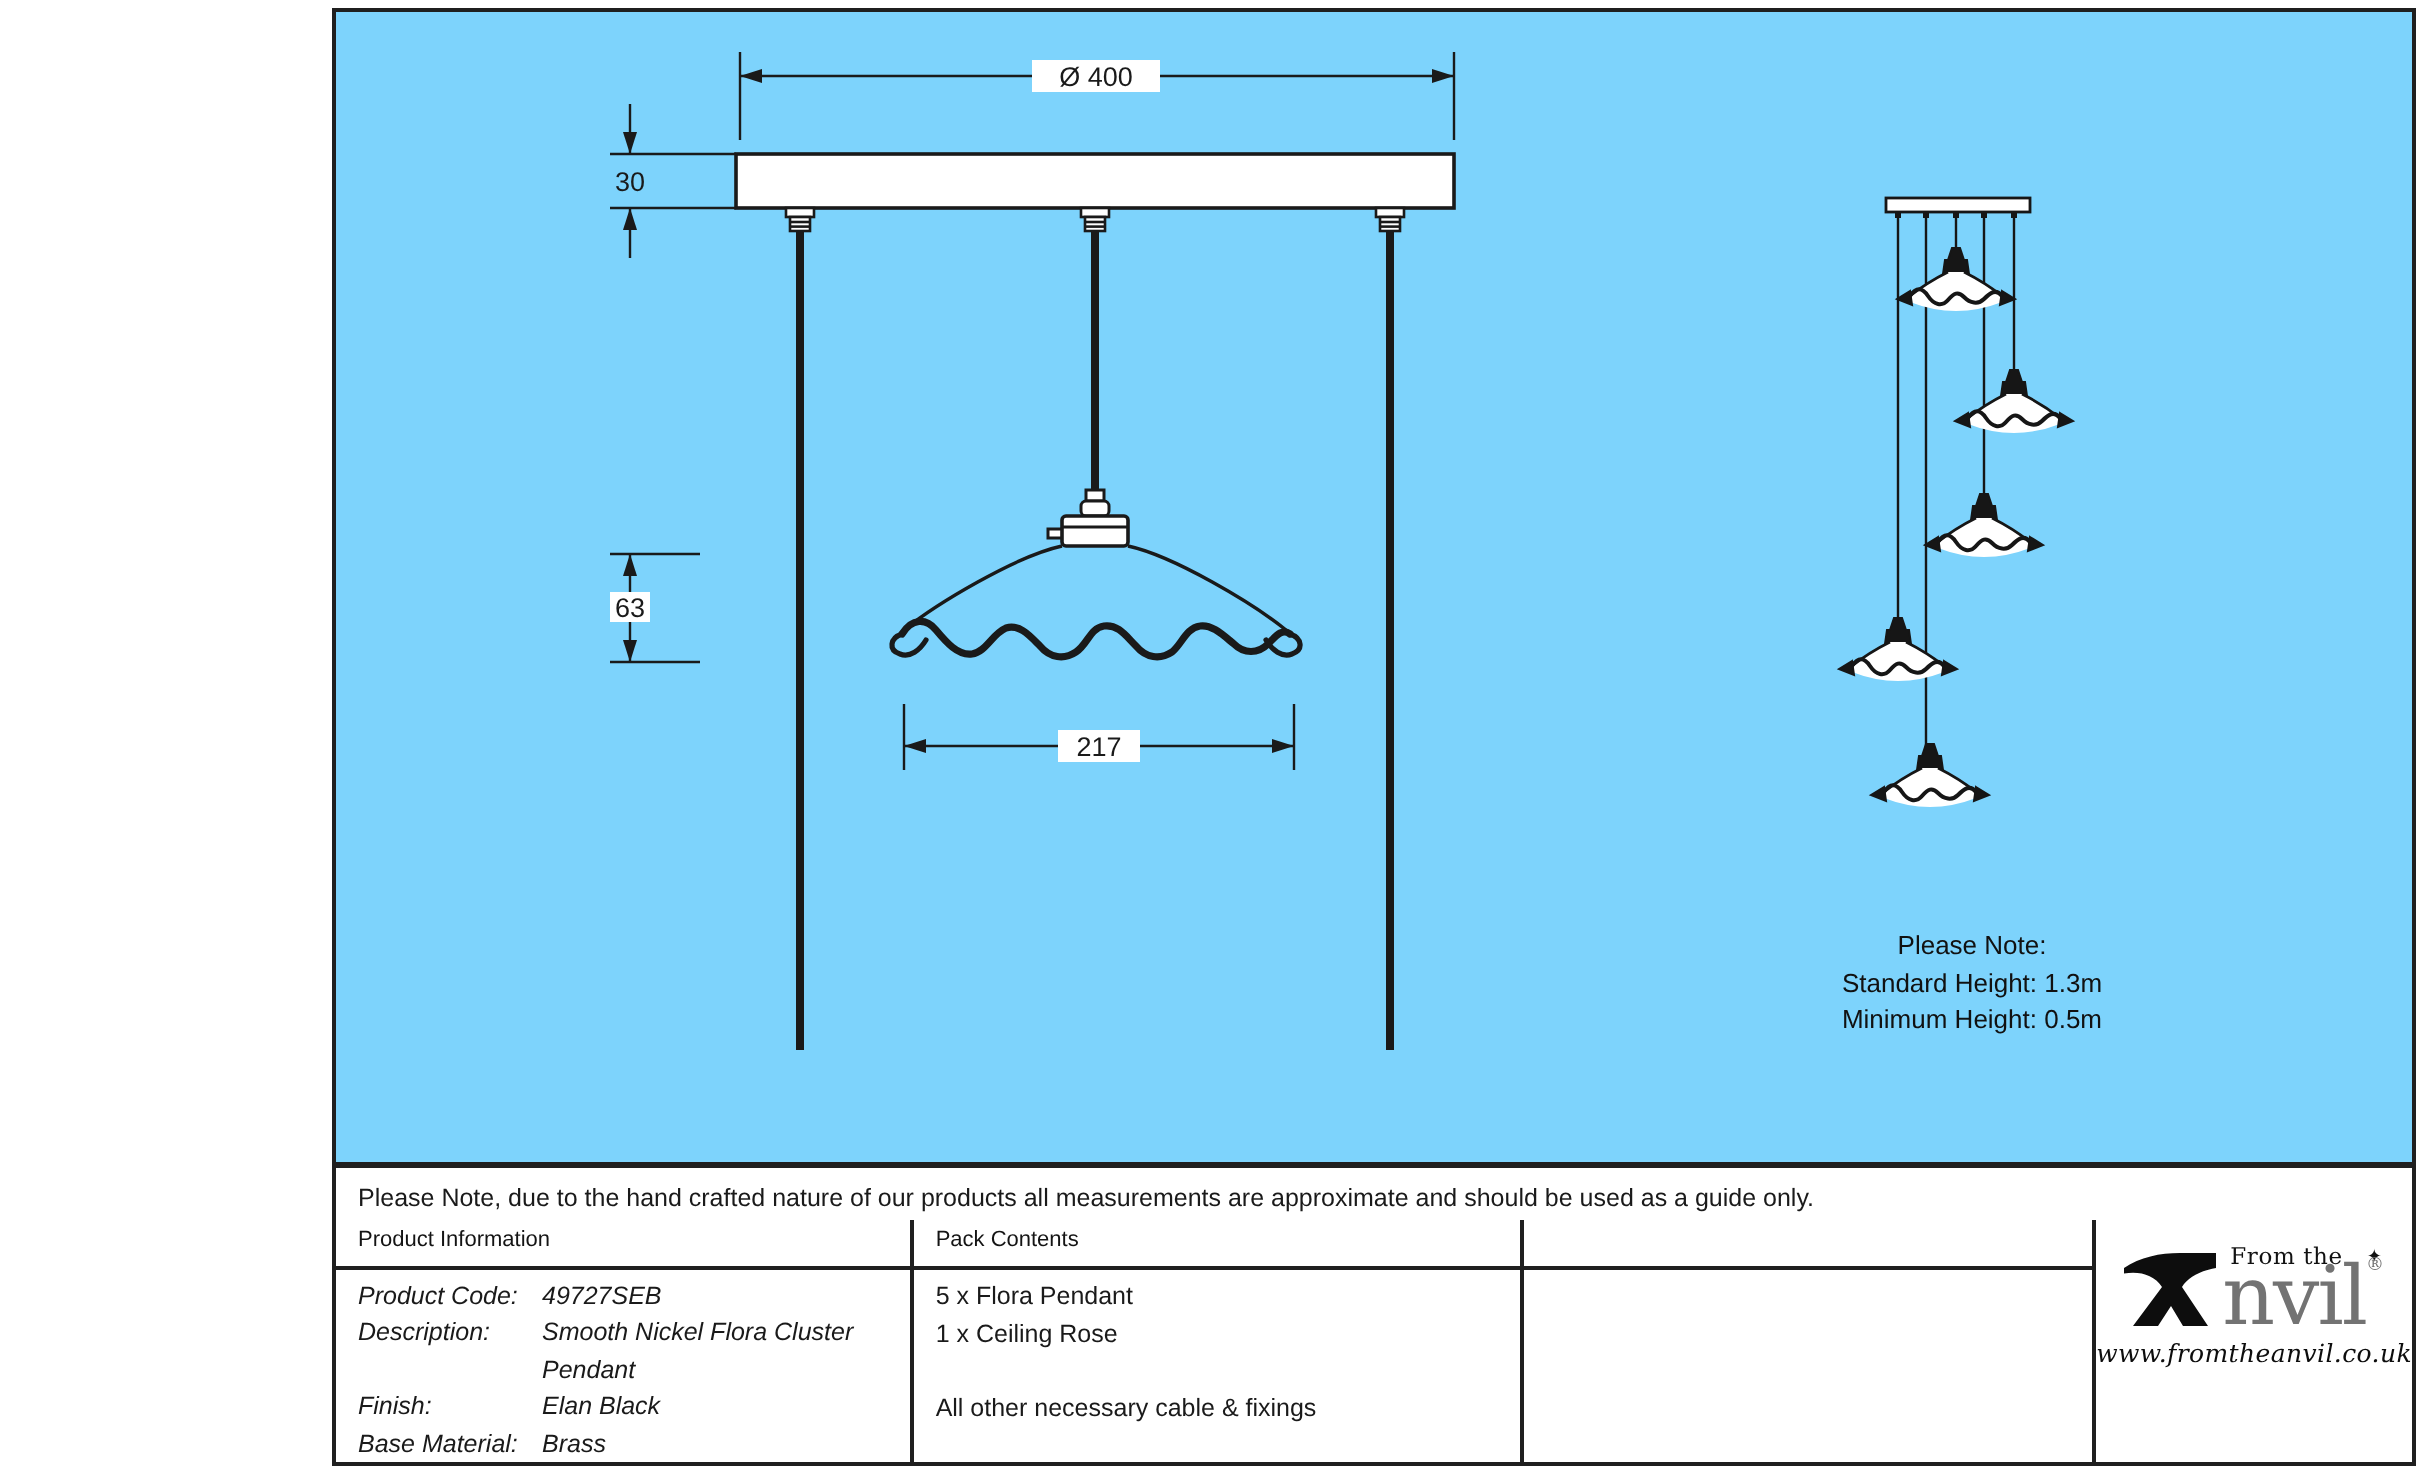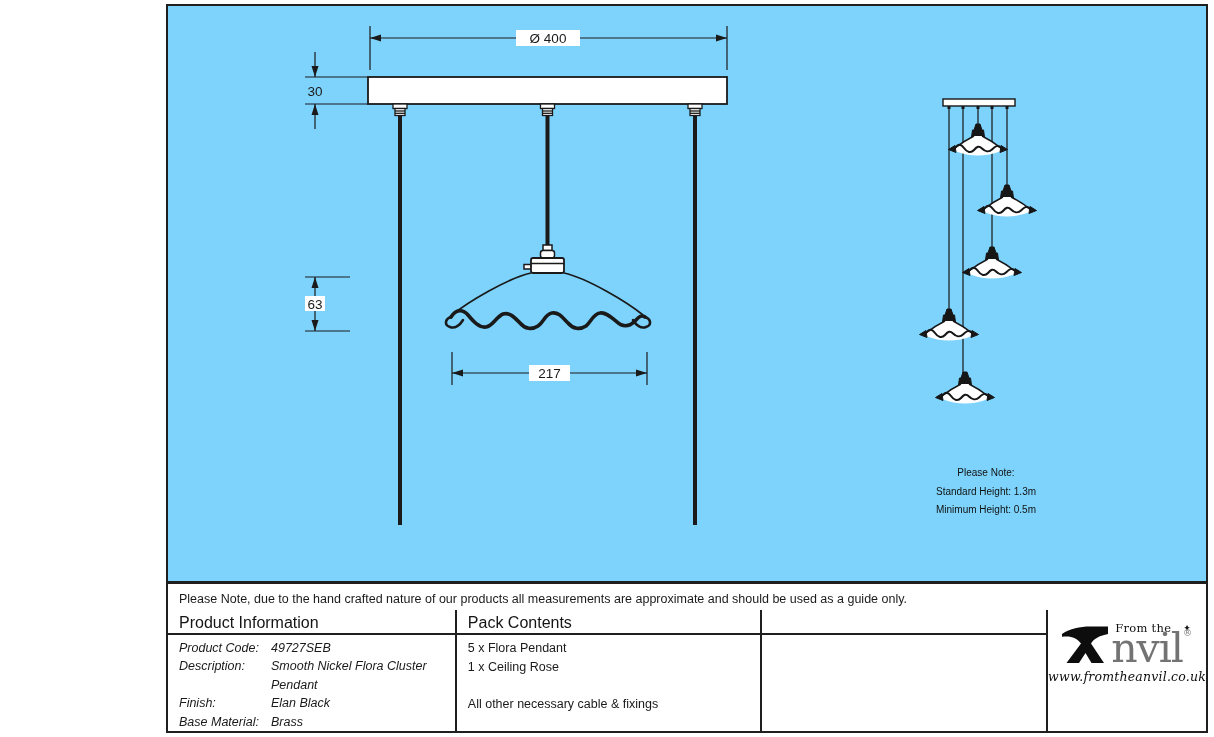--- a/index.html
+++ b/index.html
@@ -9,39 +9,39 @@
     font-family:"Liberation Sans", sans-serif; color:#1a1a1a; overflow:hidden;
   }
   
   .drawing-area {
     position:absolute; left:166px; top:4px; width:1042px; height:577px;
     border:2px solid #1f1f1f; border-bottom:none; background:#7dd3fc;
   }
   .drawing-area svg { position:absolute; left:0; top:0; }
   .height-note {
     position:absolute; left:708px; top:458px; width:220px;
-    text-align:center; font-size:10px; line-height:18.5px; color:#111;
+    text-align:center; font-size:13px; line-height:18.5px; color:#111;
   }
   
   .note-row {
     position:absolute; left:166px; top:581px; width:1042px; height:34px;
     border:2px solid #1f1f1f; border-top:3px solid #1f1f1f; background:#fff;
     display:flex; align-items:center; padding-left:11px; font-size:12.5px;
   }
   
   .info-table {
     position:absolute; left:166px; top:610px; width:1042px; height:123px;
     border:2px solid #1f1f1f; border-top:none; display:flex; background:#fff;
   }
   .tcol { display:flex; flex-direction:column; border-right:2px solid #1f1f1f; }
   .tcol.c1 { width:296px; } .tcol.c2 { width:313px; } .tcol.c3 { width:293px; }
   .tcol.c4 { flex:1; border-right:none; align-items:center; padding-top:11px; }
   .col-hdr {
     height:25px; border-bottom:2px solid #1f1f1f; padding:4px 6px 0 11px;
-    font-size:16px; color:#141414;
+    font-size:11px; color:#141414;
   }
   .col-body { flex:1; padding:4px 6px 0 11px; font-size:12.5px; line-height:18.5px; }
   .pi-row { display:grid; grid-template-columns:92px 1fr;font-style:italic; }
   .pack-line { min-height:18.5px; }
   
   .anvil-logo { display:flex; flex-direction:column; align-items:center; }
   .anvil-row { display:flex; align-items:flex-end; }
   .anvil-right { display:flex; flex-direction:column; margin-left:1px; }
   .from-the {
     font-family:"DejaVu Serif", serif; font-size:11.5px; color:#111;

